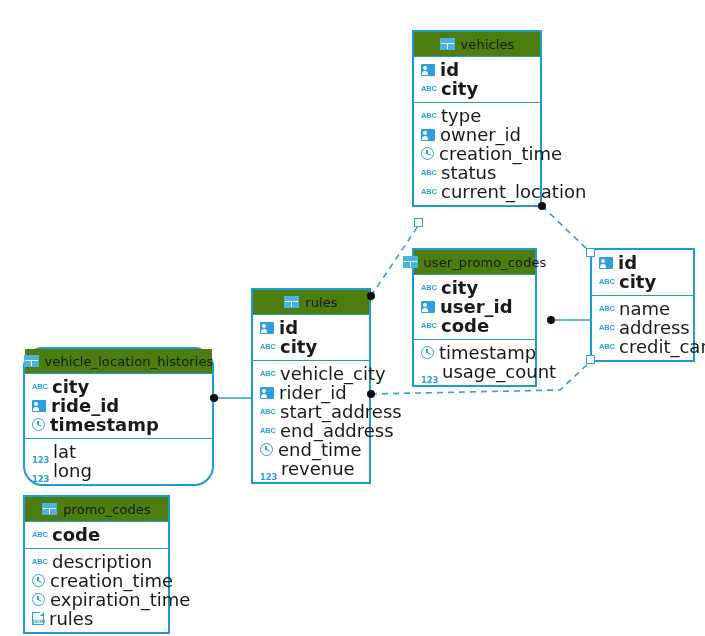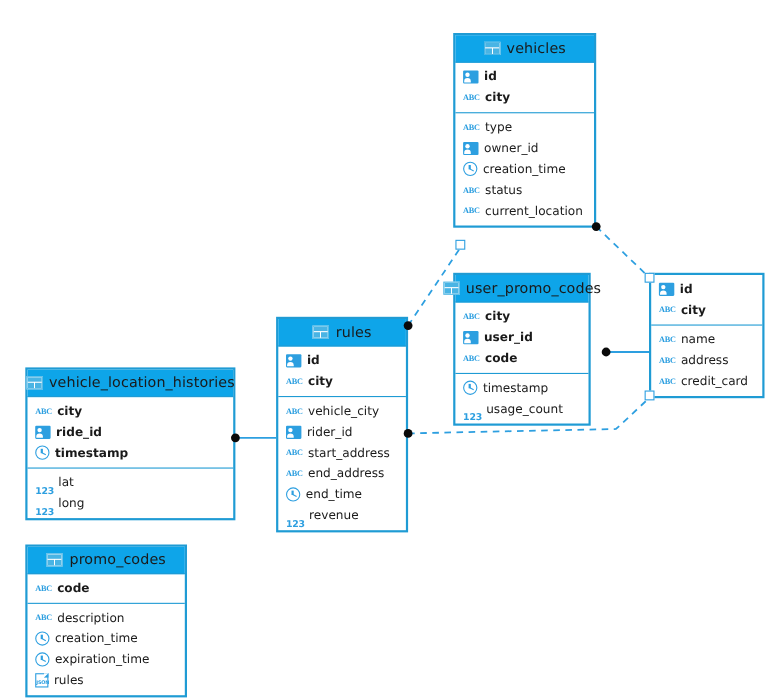--- a/index.html
+++ b/index.html
@@ -35,21 +35,21 @@
     z-index: 2;
   }
   .entity-header {
     height: 25px;
     border-bottom: 1px solid #1f9bd4;
     display: flex;
     align-items: center;
     justify-content: center;
     gap: 6px;
     box-sizing: border-box;
-    background: #0ea5e9;
+    background: #4d7c0f;
   }
   .entity-title {
     font-size: 13px;
     color: #1a1a1a;
     letter-spacing: 0.1px;
     white-space: nowrap;
   }
   .col-group {
     padding: 3px 0 4px 0;
     box-sizing: border-box;
@@ -60,21 +60,21 @@
   .col {
     display: flex;
     align-items: center;
     gap: 5px;
     padding: 1px 6px 1px 7px;
     height: 19px;
     box-sizing: border-box;
     white-space: nowrap;
   }
   .col-name {
-    font-size: 11px;
+    font-size: 18px;
     color: #1a1a1a;
   }
   .col.key .col-name {
     font-weight: bold;
   }
   
   .icon-table {
     width: 15px; height: 12px; flex: 0 0 15px;
     background: #ffffff;
     border: 1px solid #49b4e4;
@@ -122,21 +122,21 @@
     box-shadow: 8px -4px 0 -3px #ffffff, 8px -1px 0 -3px #ffffff, 8px 2px 0 -3px #ffffff;
   }
   
   .icon-abc {
     width: 15px; height: 12px; flex: 0 0 15px;
     font-size: 7.5px;
     font-weight: bold;
     color: #2d9fe0;
     letter-spacing: -0.2px;
     line-height: 12px;
-    font-family: Liberation Serif, serif;
+    font-family: Liberation Sans, sans-serif;
   }
   
   .icon-num {
     width: 16px; height: 12px; flex: 0 0 16px;
     font-size: 8.5px;
     font-weight: bold;
     color: #2d9fe0;
     line-height: 13px;
     letter-spacing: -0.2px;
     font-family: "DejaVu Sans", "Liberation Sans", sans-serif;
@@ -347,21 +347,21 @@
         <div class="col">
           <span class="icon-clock"></span>
           <span class="col-name">end_time</span>
         </div>
         <div class="col">
           <span class="icon-num">123</span>
           <span class="col-name">revenue</span>
         </div>
       </div>
     </div>
-    <div class="entity" style="left: 23px; top: 334px; width: 191px;">
+    <div class="entity" style="left: 23px; top: 347px; width: 191px; border-radius: 20px;">
       <div class="entity-header">
         <span class="icon-table"></span>
         <span class="entity-title">vehicle_location_histories</span>
       </div>
       <div class="col-group keys">
         <div class="col key">
           <span class="icon-abc">ABC</span>
           <span class="col-name">city</span>
         </div>
         <div class="col key">

